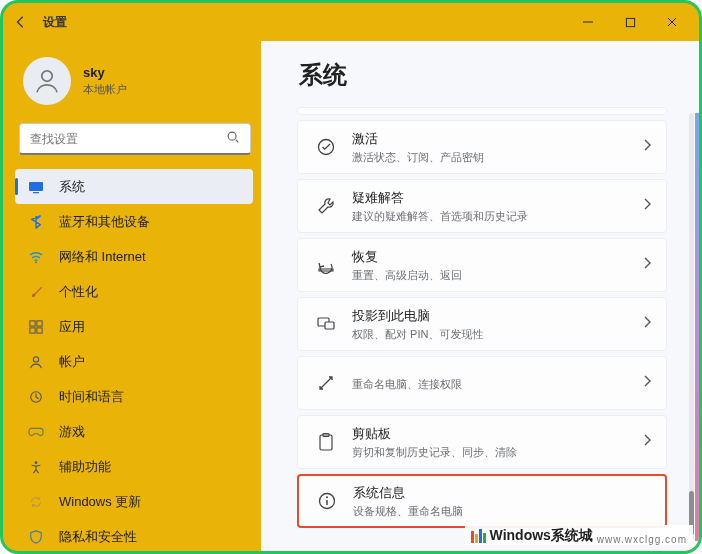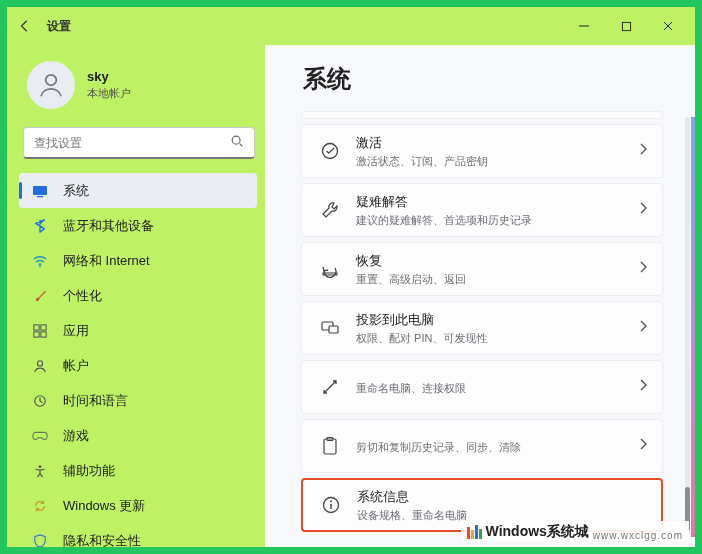--- a/index.html
+++ b/index.html
@@ -1,17 +1,17 @@
 <!DOCTYPE html>
 <html><head>
 <meta charset="utf-8">
 <style>
   * { box-sizing: border-box; margin: 0; padding: 0; }
   html, body { width: 702px; height: 554px; font-family: "Segoe UI", "Microsoft YaHei", sans-serif; background: #fff; overflow: hidden; }
-  .window { width: 702px; height: 554px; border: 7px solid #22c55e; border-radius: 0; background: #bef264; position: relative; overflow: hidden; }
+  .window { width: 702px; height: 554px; border: 3px solid #22c55e; border-radius: 18px; background: #eab308; position: relative; overflow: hidden; }
   .titlebar { height: 38px; display: flex; align-items: center; padding: 0 8px; position: relative; }
   .back-btn { width: 20px; height: 20px; display: flex; align-items: center; justify-content: center; margin-right: 12px; }
   .title-text { font-size: 12px; color: #333; font-weight: 600; }
   .win-controls { position: absolute; right: 4px; top: 0; display: flex; gap: 24px; height: 38px; align-items: center; padding-right: 14px; }
   .win-btn { width: 18px; height: 18px; display: flex; align-items: center; justify-content: center; color: #222; }
   .body { display: flex; height: calc(100% - 38px); }
   .sidebar { width: 258px; padding: 6px 0 6px 8px; overflow: hidden; }
   .user-block { display: flex; align-items: center; gap: 12px; padding: 10px 12px 18px 12px; }
   .avatar { width: 48px; height: 48px; border-radius: 50%; background: #e9ecf2; display: flex; align-items: center; justify-content: center; color: #666; }
   .user-text .uname { font-size: 13px; font-weight: 600; color: #222; }
@@ -295,20 +295,21 @@
         </div>
 
         <div class="card">
           <span class="cicon">
               <svg width="18" height="20" viewBox="0 0 18 20">
                 <rect x="3" y="3" width="12" height="15" rx="1.5" fill="none" stroke="#444" stroke-width="1.2"></rect>
                 <rect x="6" y="1.5" width="6" height="3" rx="1" fill="none" stroke="#444" stroke-width="1.2"></rect>
               </svg>
             </span>
           <div class="ctext">
+            <div class="ctitle">剪贴板</div>
             <div class="csub">剪切和复制历史记录、同步、清除</div>
           </div>
           <span class="chevron"><svg width="10" height="14" viewBox="0 0 10 14">
                 <path d="M3 2l5 5-5 5" fill="none" stroke="#555" stroke-width="1.4"></path>
               </svg></span>
         </div>
 
         <div class="card highlight">
           <span class="cicon">
               <svg width="20" height="20" viewBox="0 0 20 20">

